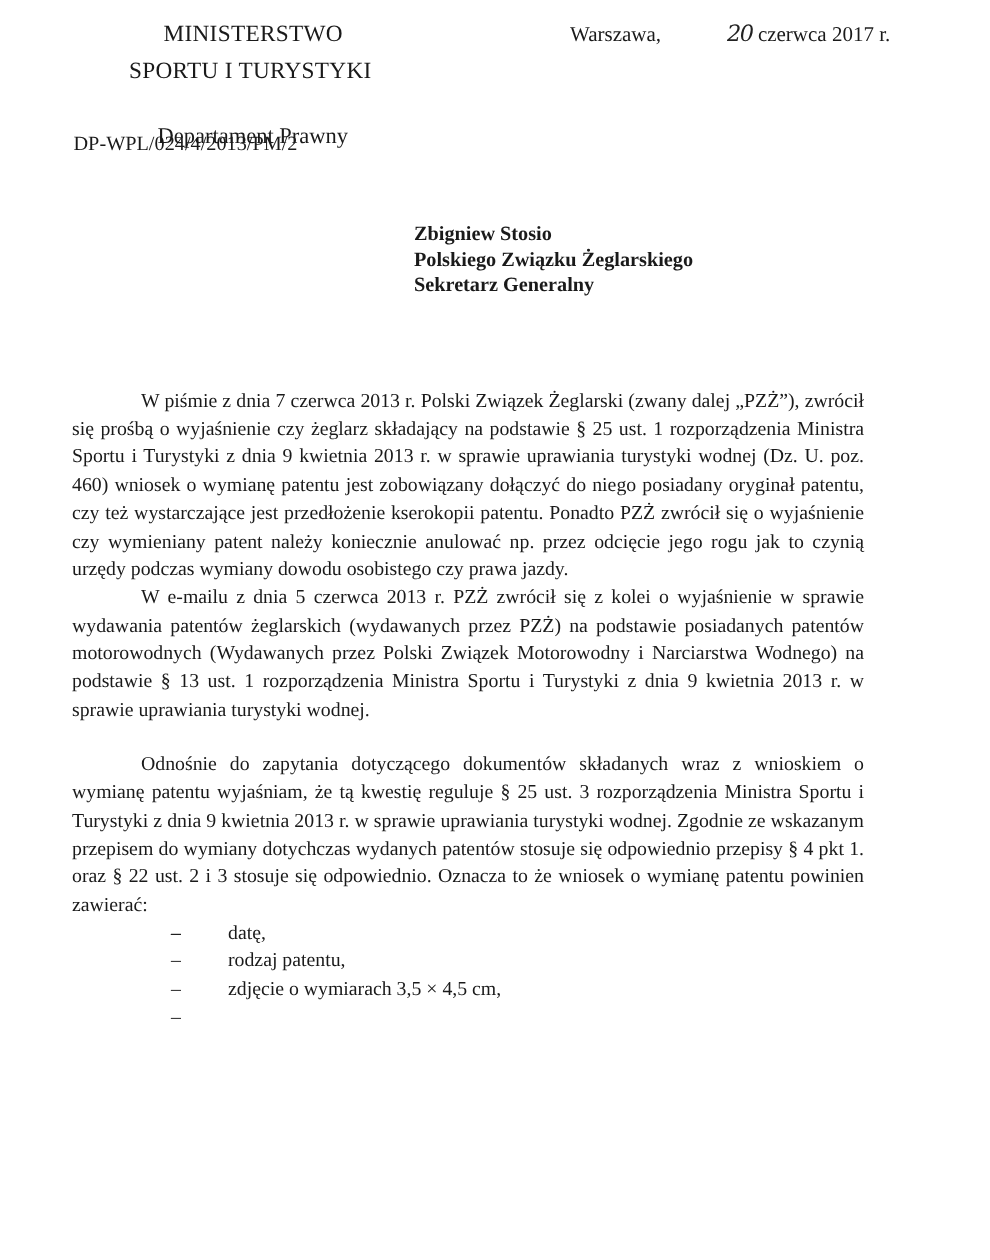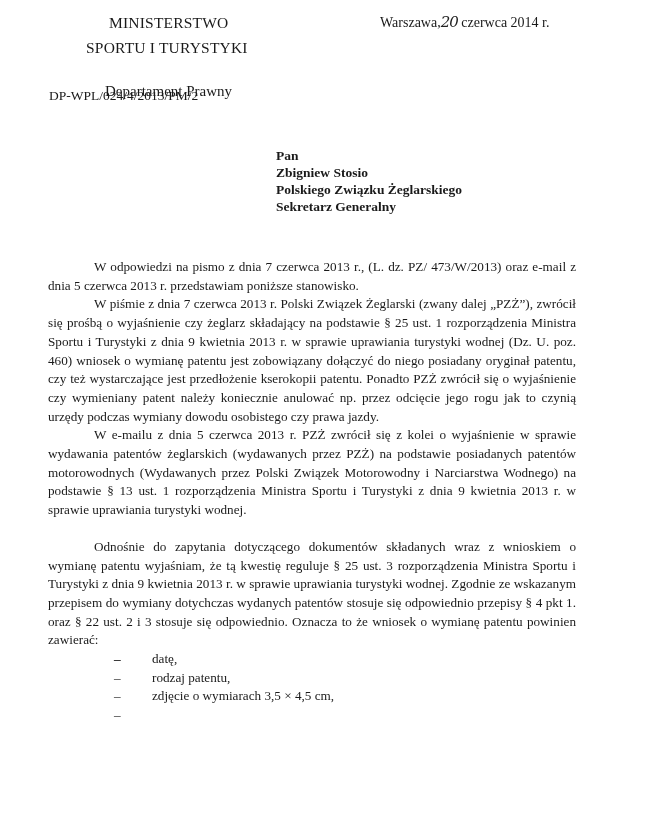--- a/index.html
+++ b/index.html
@@ -3,53 +3,51 @@
 <meta charset="utf-8">
 <style>
   html, body { margin: 0; padding: 0; background: #ffffff; }
   body { width: 660px; height: 840px; position: relative; overflow: hidden;
          font-family: "Liberation Serif", "DejaVu Serif", serif; color: #1a1a1a; }
   .abs { position: absolute; }
   .hdr-title { font-weight: normal; font-size: 15.5px; letter-spacing: 0.2px; white-space: nowrap; }
   .hdr-dept { font-size: 15px; white-space: nowrap; }
   .ref { font-size: 13.5px; white-space: nowrap; line-height: 17px; }
   .date { font-size: 14px; white-space: nowrap; }
-  .date .sig { font-family: "DejaVu Serif", serif; font-style: italic; font-size: 15px; color: #222; letter-spacing: -1px; }
+  .date .sig { font-family: "DejaVu Serif", serif; font-style: italic; font-size: 15px; color: #222; letter-spacing: -1px; margin-left: 44px; }
   .addr { font-weight: bold; font-size: 13.5px; line-height: 17px; }
   .body-text { left: 48px; width: 528px; font-size: 13.2px; line-height: 18.7px; text-align: justify; }
   .para { margin: 0; text-indent: 46px; text-align: justify; }
   .para.gap { margin-top: 18px; }
   .list { margin: 0; padding: 0; list-style: none; }
   .list li { position: relative; padding-left: 104px; text-align: left; }
   .list li .dash { position: absolute; left: 66px; top: 0; }
 </style>
 </head>
 <body>
 
 <div class="abs hdr-title" style="left:109px; top:14px;">MINISTERSTWO</div>
 <div class="abs hdr-title" style="left:86px; top:39px;">SPORTU I TURYSTYKI</div>
 <div class="abs hdr-dept" style="left:105px; top:83px;">Departament Prawny</div>
 
 <div class="abs ref" style="left:49px; top:87px;">
   <div>DP-WPL/024/4/2013/PM/2</div>
 </div>
 
 <div class="abs date" style="left:380px; top:13px;">
-  <span>Warszawa,</span><span class="sig">20</span><span> czerwca 2014 r.</span>
+  <span>Warszawa,</span><span class="sig">20</span><span> czerwca 2017 r.</span>
 </div>
 
 <div class="abs addr" style="left:276px; top:147px;">
-  <div>Pan</div>
   <div>Zbigniew Stosio</div>
   <div>Polskiego Związku Żeglarskiego</div>
   <div>Sekretarz Generalny</div>
 </div>
 
 <div class="abs body-text" style="top:258px;">
-  <p class="para">W odpowiedzi na pismo z dnia 7 czerwca 2013 r., (L. dz. PZ/ 473/W/2013) oraz e-mail z dnia 5 czerwca 2013 r. przedstawiam poniższe stanowisko.</p>
   <p class="para">W piśmie z dnia 7 czerwca 2013 r. Polski Związek Żeglarski (zwany dalej „PZŻ”), zwrócił się prośbą o wyjaśnienie czy żeglarz składający na podstawie § 25 ust. 1 rozporządzenia Ministra Sportu i Turystyki z dnia 9 kwietnia 2013 r. w sprawie uprawiania turystyki wodnej (Dz. U. poz. 460) wniosek o wymianę patentu jest zobowiązany dołączyć do niego posiadany oryginał patentu, czy też wystarczające jest przedłożenie kserokopii patentu. Ponadto PZŻ zwrócił się o wyjaśnienie czy wymieniany patent należy koniecznie anulować np. przez odcięcie jego rogu jak to czynią urzędy podczas wymiany dowodu osobistego czy prawa jazdy.</p>
   <p class="para">W e-mailu z dnia 5 czerwca 2013 r. PZŻ zwrócił się z kolei o wyjaśnienie w sprawie wydawania patentów żeglarskich (wydawanych przez PZŻ) na podstawie posiadanych patentów motorowodnych (Wydawanych przez Polski Związek Motorowodny i Narciarstwa Wodnego) na podstawie § 13 ust. 1 rozporządzenia Ministra Sportu i Turystyki z dnia 9 kwietnia 2013 r. w sprawie uprawiania turystyki wodnej.</p>
   <p class="para gap">Odnośnie do zapytania dotyczącego dokumentów składanych wraz z wnioskiem o wymianę patentu wyjaśniam, że tą kwestię reguluje § 25 ust. 3 rozporządzenia Ministra Sportu i Turystyki z dnia 9 kwietnia 2013 r. w sprawie uprawiania turystyki wodnej. Zgodnie ze wskazanym przepisem do wymiany dotychczas wydanych patentów stosuje się odpowiednio przepisy § 4 pkt 1. oraz § 22 ust. 2 i 3 stosuje się odpowiednio. Oznacza to że wniosek o wymianę patentu powinien zawierać:</p>
   <ul class="list">
     <li><span class="dash">–</span></li>
     <li><span class="dash">–</span><span>datę,</span></li>
     <li><span class="dash">–</span><span>rodzaj patentu,</span></li>
     <li><span class="dash">–</span><span>zdjęcie o wymiarach 3,5 × 4,5 cm,</span></li>
     <li><span class="dash">–</span></li>
   </ul>

